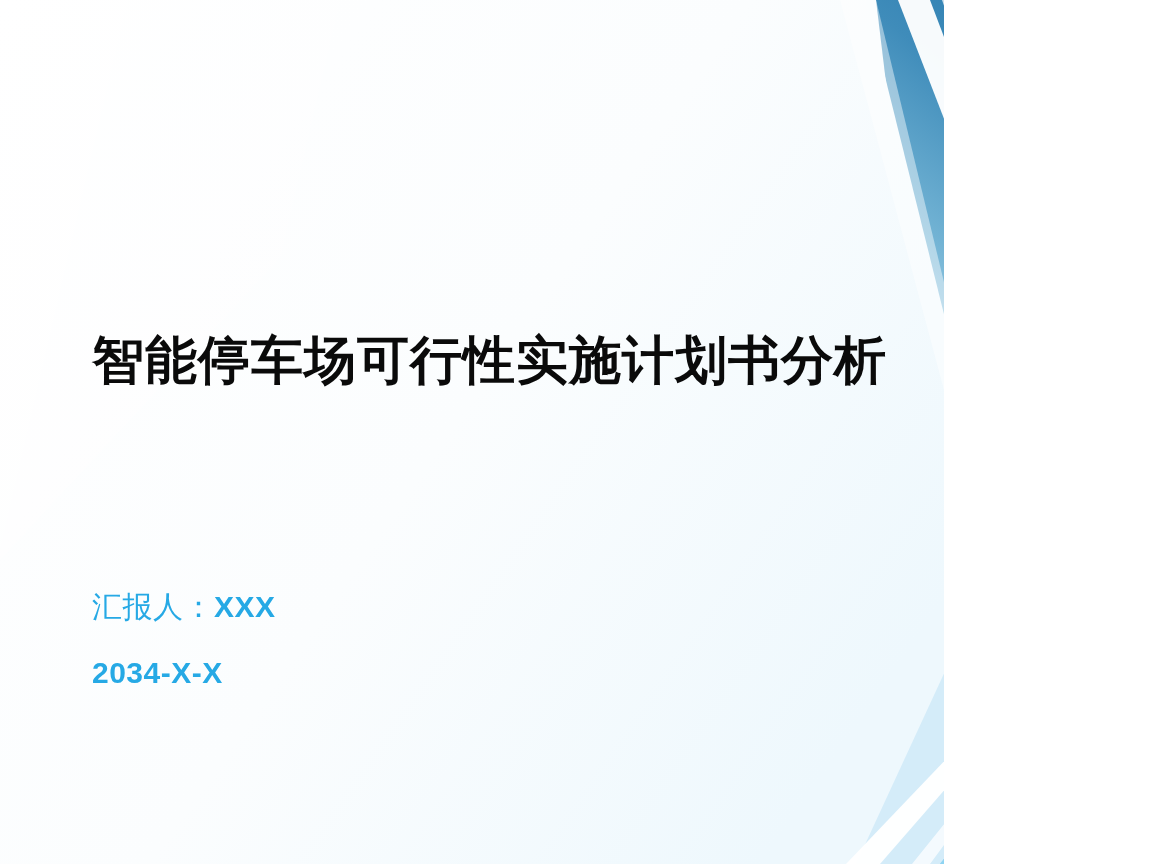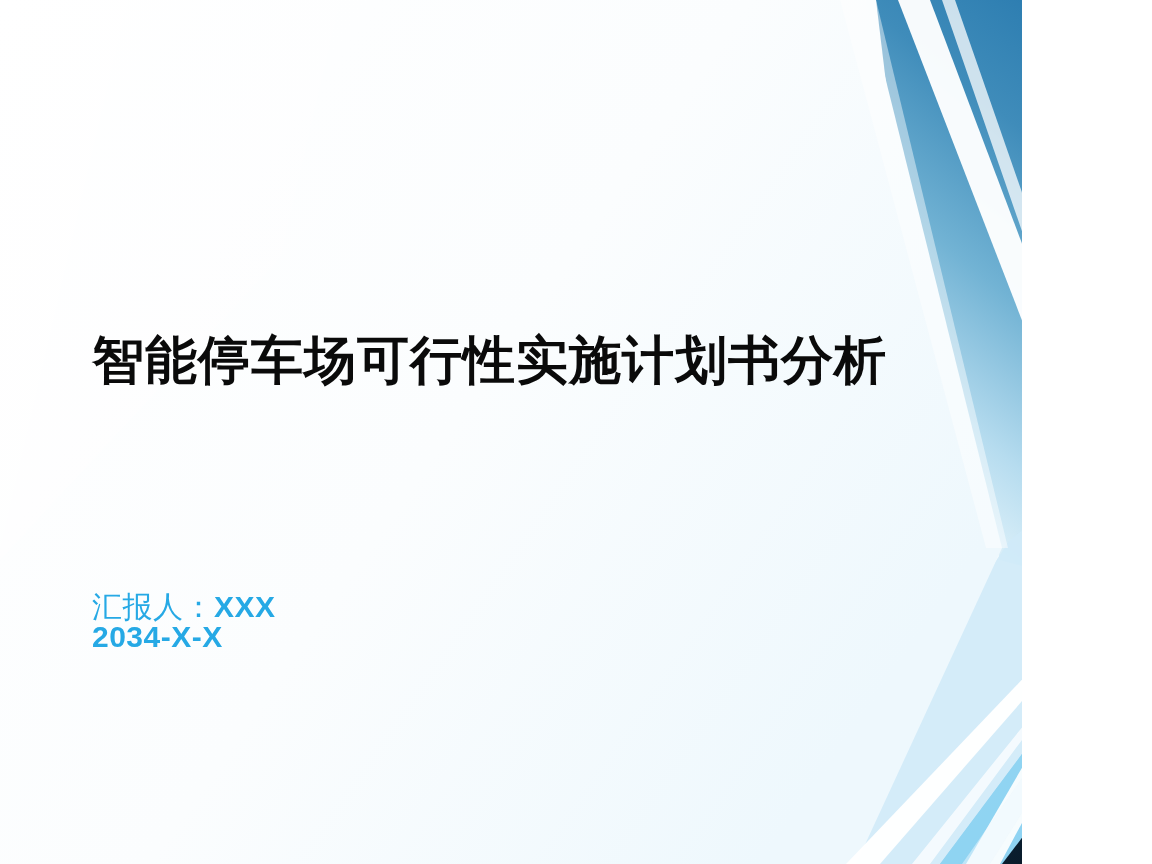--- a/index.html
+++ b/index.html
@@ -4,21 +4,21 @@
 <title>Slide</title>
 <style>
   * { margin:0; padding:0; box-sizing:border-box; }
   html, body {
     width:1152px; height:864px;
     overflow:hidden;
     font-family:"Liberation Sans","DejaVu Sans",sans-serif;
   }
   #slide {
     position:relative;
-    width:1022px; height:864px;
+    width:944px; height:864px;
     background:linear-gradient(160deg,#fbfdfe 0%,#f6fbfd 38%,#eef8fc 72%,#e8f6fc 100%);
     overflow:hidden;
   }
 
   
   #artwork {
     position:absolute;
     inset:0;
     width:1152px; height:864px;
     pointer-events:none;
@@ -46,21 +46,21 @@
     width:520px;
   }
   .subtitle-line {
     font-size:30px;
     font-weight:bold;
     color:#26A9E5;
     line-height:1.0;
     letter-spacing:0.5px;
     white-space:nowrap;
   }
-  #presenter-line { }
+  #presenter-line { margin-bottom:36px; }
   #presenter-label { font-weight:normal; }
 </style>
 </head>
 <body>
 
 <div id="slide">
 
   <svg id="artwork" viewBox="0 0 1152 864" preserveAspectRatio="none" xmlns="http://www.w3.org/2000/svg">
     <defs>
       <linearGradient id="gTopBlue" x1="0.62" y1="0" x2="0.25" y2="1">

